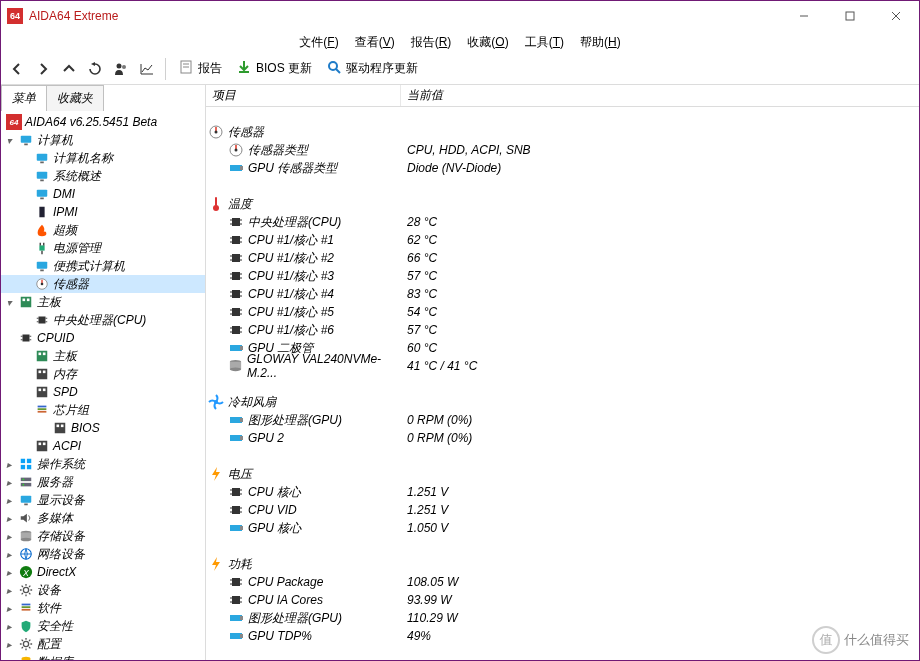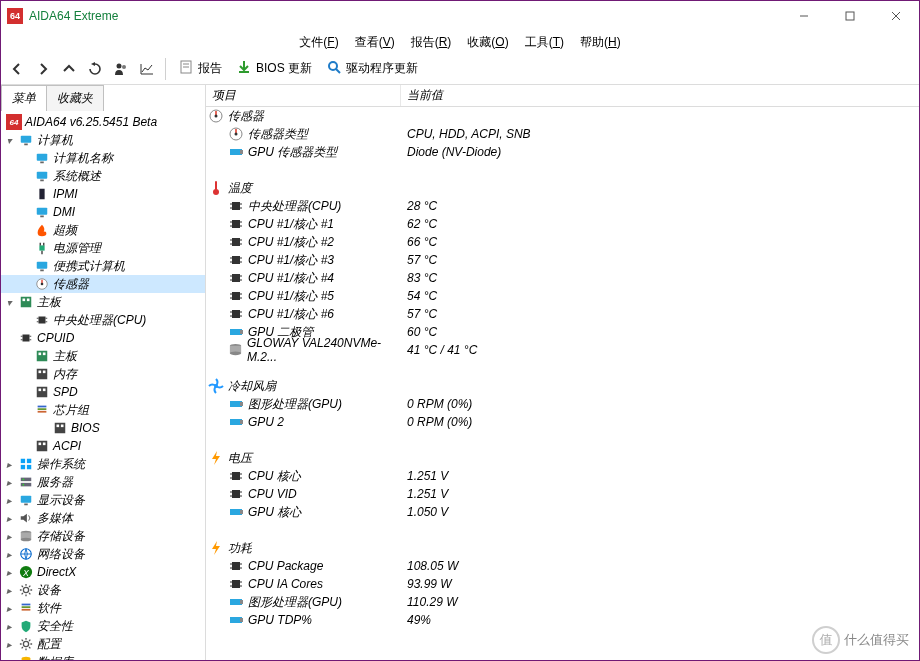--- a/index.html
+++ b/index.html
@@ -1,20 +1,20 @@
 <!DOCTYPE html>
 <html><head>
 <meta charset="utf-8">
 <style>
   * { box-sizing: border-box; }
   html, body { margin: 0; padding: 0; font-family: "Microsoft YaHei", "Segoe UI", Tahoma, sans-serif; font-size: 12px; color: #000; background: #fff; overflow: hidden; }
   .window { width: 920px; height: 661px; border: 1px solid #701a75; display: flex; flex-direction: column; position: relative; }
   .titlebar { height: 30px; display: flex; align-items: center; padding: 0 0 0 6px; background: #fff; }
   .titlebar .appicon { width: 16px; height: 16px; background: #d32f2f; color: #fff; font-size: 9px; font-weight: bold; display: flex; align-items: center; justify-content: center; margin-right: 6px; }
-  .titlebar .title { flex: 1; color: #15803d; }
+  .titlebar .title { flex: 1; color: #b91c1c; }
   .wbtns { display: flex; }
   .wbtn { width: 46px; height: 30px; display: flex; align-items: center; justify-content: center; color: #555; }
 
   .menubar { height: 22px; display: flex; align-items: center; padding: 0 4px; background: #fff; border-bottom: 0; justify-content: center; }
   .menubar .mitem { padding: 2px 8px; cursor: default; }
   .menubar .ukey { text-decoration: underline; }
 
   .toolbar { height: 32px; display: flex; align-items: center; padding: 2px 4px; background: #fff; border-bottom: 1px solid #dcdcdc; gap: 2px; }
   .tbtn { width: 24px; height: 24px; display: flex; align-items: center; justify-content: center; border-radius: 2px; color: #333; }
   .tsep { width: 1px; height: 22px; background: #d0d0d0; margin: 0 4px; }
@@ -26,21 +26,21 @@
   .tab { padding: 4px 10px; border: 1px solid #c0c0c0; border-bottom: none; background: #fff; margin-right: -1px; cursor: default; }
   .tab.inactive { background: #f4f4f4; }
   .tree { flex: 1; overflow: auto; padding: 2px 0; }
   .trow { display: flex; align-items: center; height: 18px; padding-left: 2px; white-space: nowrap; cursor: default; }
   .trow.selected { background: #cde8ff; }
   .exp { width: 12px; display: inline-flex; justify-content: center; color: #666; font-size: 10px; }
   .ticon { width: 16px; height: 16px; display: inline-flex; align-items: center; justify-content: center; margin: 0 3px; font-size: 11px; }
   .ticon.red { background: #d32f2f; color: #fff; font-size: 8px; font-weight: bold; }
   .ticon svg { width: 14px; height: 14px; }
 
-  .right { flex: 1; display: flex; flex-direction: column; min-height: 0; }
+  .right { flex: 1; display: flex; flex-direction: column; min-height: 0; gap: 16px; }
   .cols { display: flex; height: 22px; align-items: center; border-bottom: 1px solid #dcdcdc; background: #fff; }
   .col { padding: 2px 6px; }
   .col.c1 { width: 195px; border-right: 1px solid #e8e8e8; }
   .col.c2 { flex: 1; }
   .list { flex: 1; overflow: auto; }
   .lrow { display: flex; align-items: center; height: 18px; }
   .lrow .lc1 { width: 195px; display: flex; align-items: center; padding-left: 6px; }
   .lrow .lc2 { flex: 1; padding-left: 6px; }
   .grp .lc1 { padding-left: 2px; }
   .licon { width: 16px; height: 16px; display: inline-flex; align-items: center; justify-content: center; margin-right: 4px; }
@@ -183,34 +183,34 @@
                 <rect x="2" y="3" width="12" height="8" rx="1" fill="#2aa7e0"></rect>
                 <rect x="6" y="12" width="4" height="2" fill="#666"></rect>
               </svg>
             </span>
             <span>系统概述</span>
           </div>
           <div class="trow" style="padding-left:18px">
             <span class="exp"></span>
             <span class="ticon">
               <svg viewBox="0 0 16 16">
-                <rect x="5" y="2" width="6" height="12" fill="#223"></rect>
-              </svg>
-            </span>
-            <span>IPMI</span>
-          </div>
-          <div class="trow" style="padding-left:18px">
-            <span class="exp"></span>
-            <span class="ticon">
-              <svg viewBox="0 0 16 16">
                 <rect x="2" y="3" width="12" height="8" rx="1" fill="#2aa7e0"></rect>
                 <rect x="6" y="12" width="4" height="2" fill="#666"></rect>
               </svg>
             </span>
             <span>DMI</span>
+          </div>
+          <div class="trow" style="padding-left:18px">
+            <span class="exp"></span>
+            <span class="ticon">
+              <svg viewBox="0 0 16 16">
+                <rect x="5" y="2" width="6" height="12" fill="#223"></rect>
+              </svg>
+            </span>
+            <span>IPMI</span>
           </div>
           <div class="trow" style="padding-left:18px">
             <span class="exp"></span>
             <span class="ticon">
               <svg viewBox="0 0 16 16">
                 <path d="M8 2 Q12 6 10 10 Q13 9 13 12 Q13 15 8 15 Q3 15 3 11 Q3 7 8 2" fill="#f50"></path>
               </svg>
             </span>
             <span>超频</span>
           </div>

